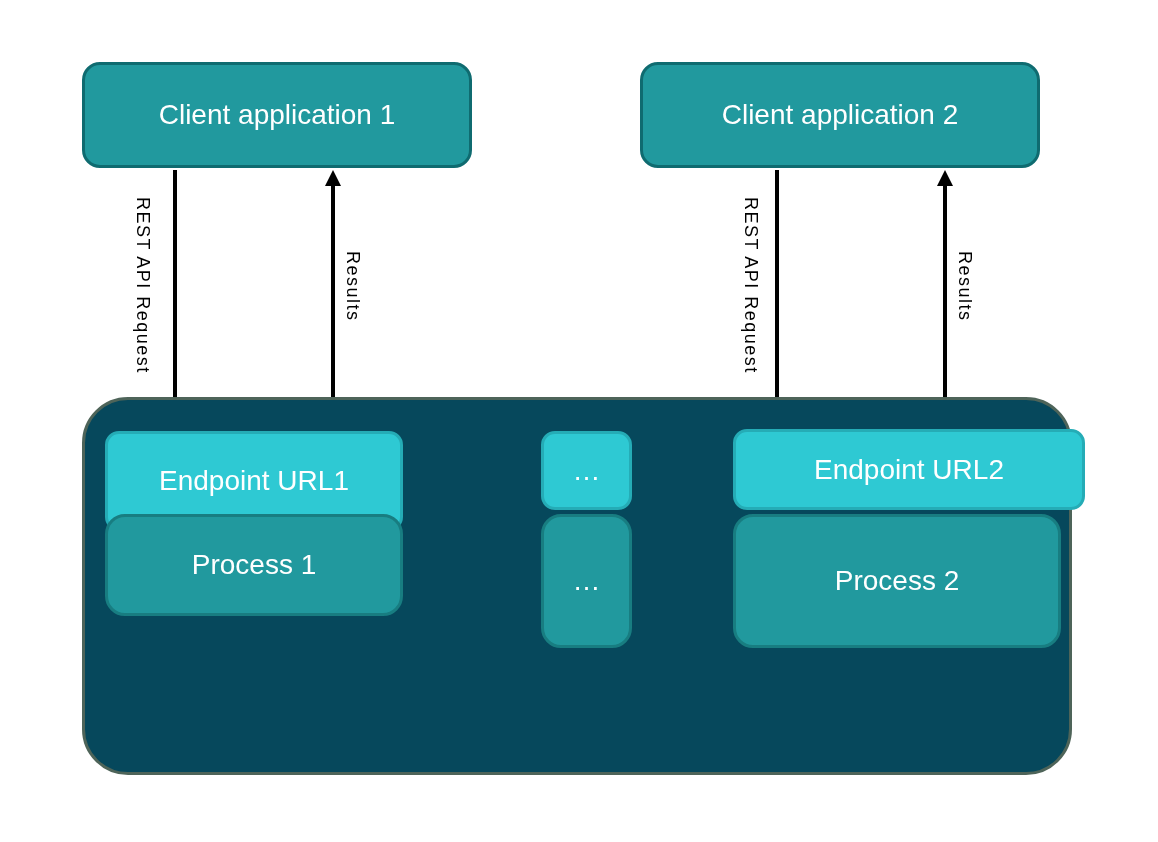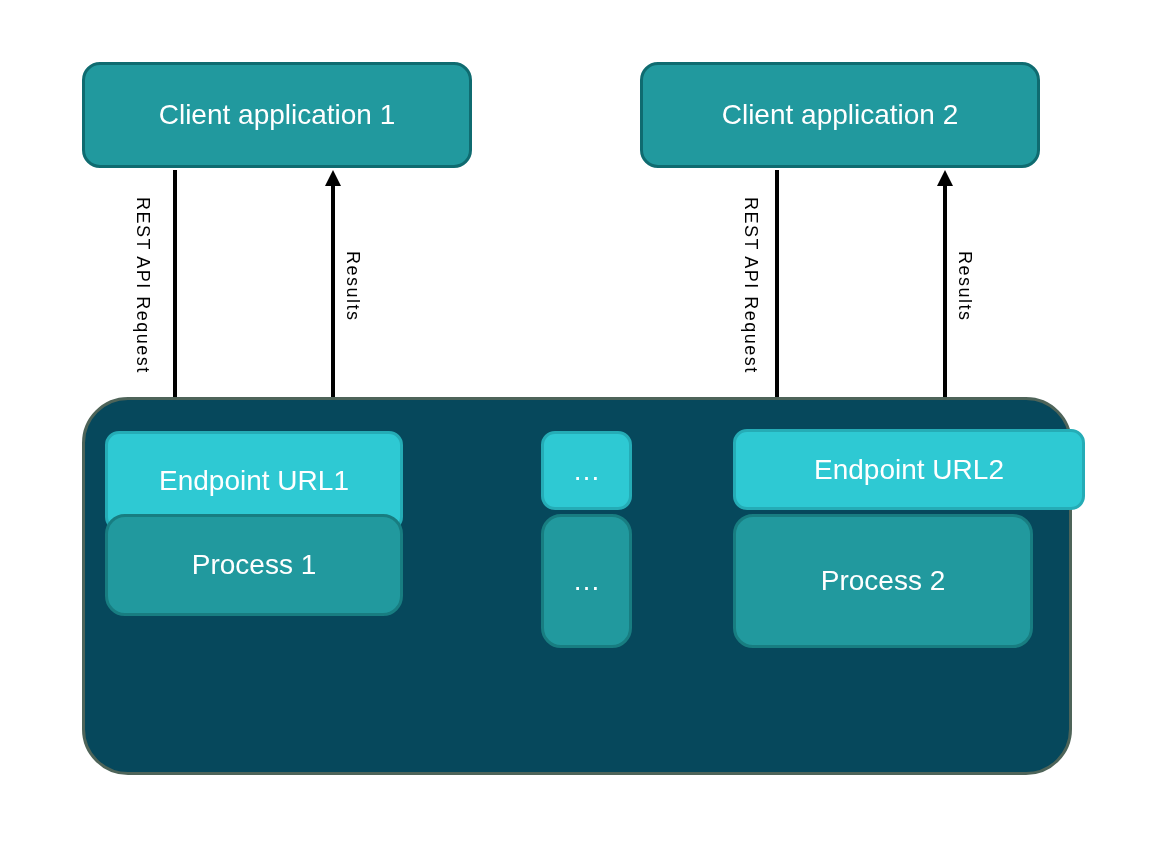--- a/index.html
+++ b/index.html
@@ -98,21 +98,21 @@
   .process {
     background: var(--teal-fill);
     border: 3px solid var(--process-border);
     border-radius: 20px;
   }
   .ep1 { left: 105px; top: 431px; width: 298px; height: 100px; }
   .pr1 { left: 105px; top: 514px; width: 298px; height: 102px; }
   .ep-mid { left: 541px; top: 431px; width: 91px; height: 79px; }
   .pr-mid { left: 541px; top: 514px; width: 91px; height: 134px; }
   .ep2 { left: 733px; top: 429px; width: 352px; height: 81px; }
-  .pr2 { left: 733px; top: 514px; width: 300px; height: 134px; }
+  .pr2 { left: 733px; top: 514px; width: 328px; height: 134px; }
 </style>
 </head>
 <body>
 
 <div class="canvas">
 
   <div class="client-box client-1">
     <span>Client application 1</span>
   </div>
   <div class="client-box client-2">

